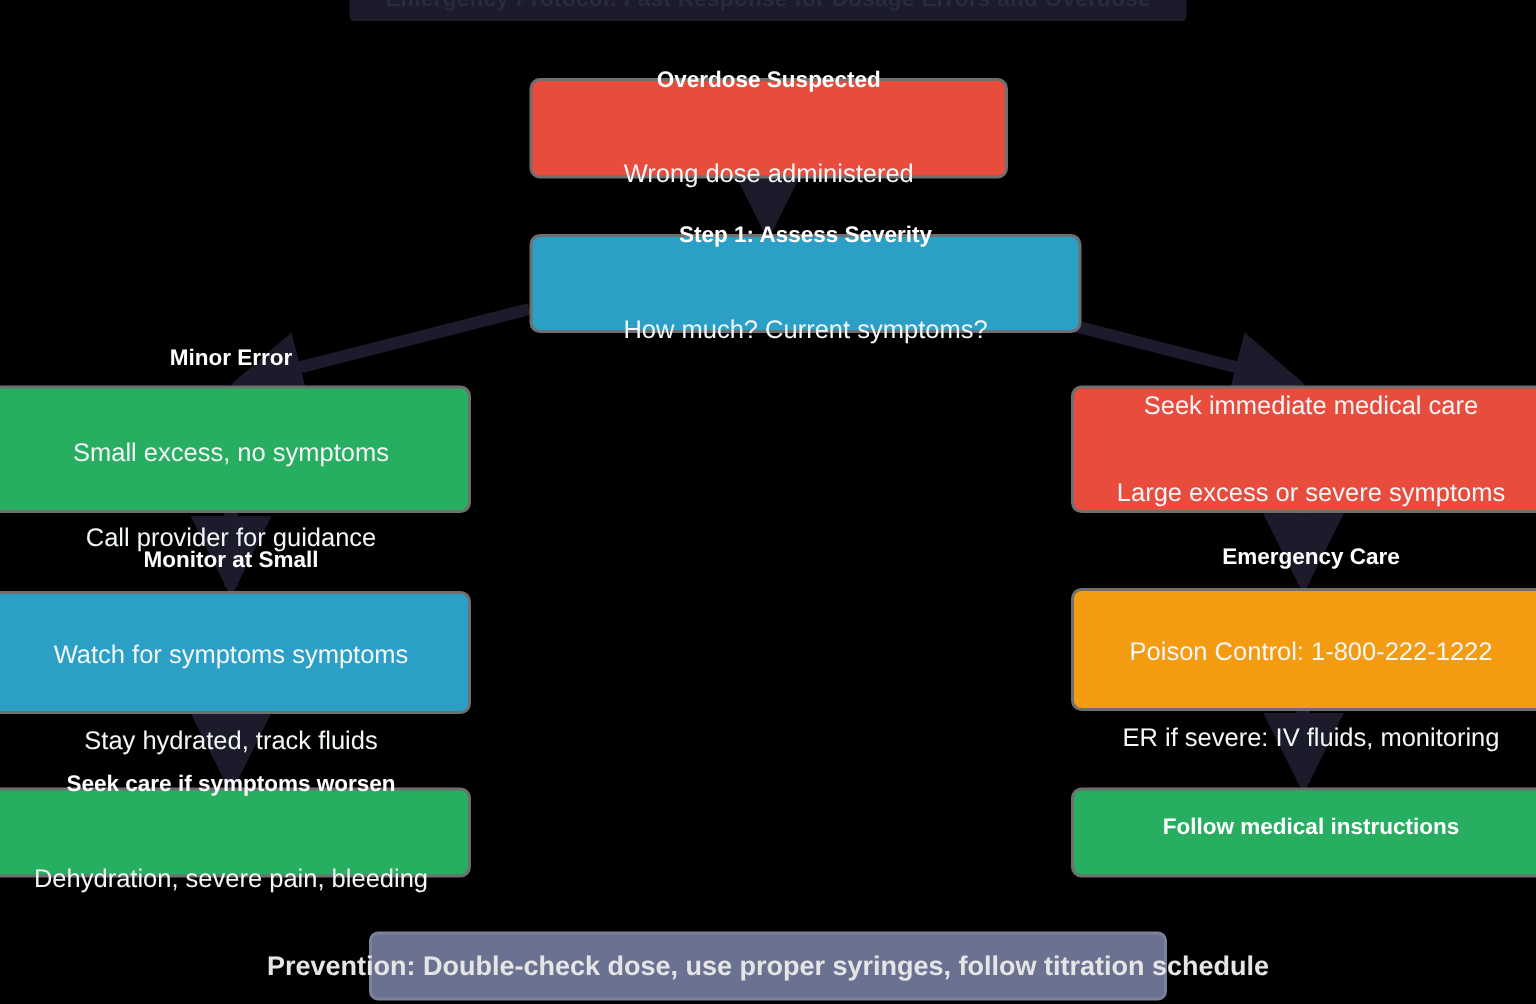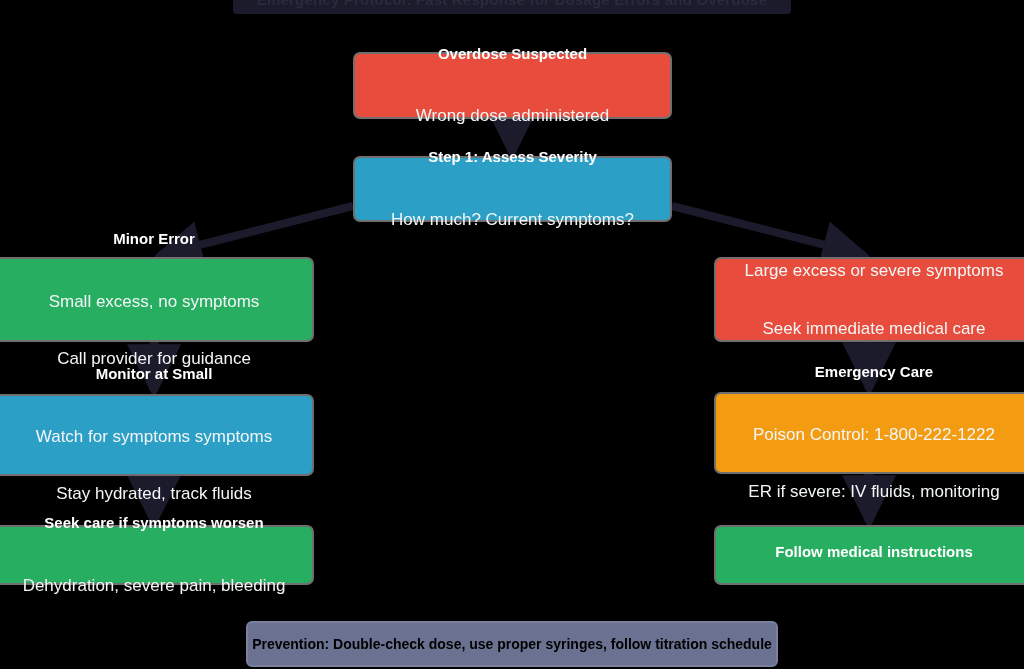--- a/index.html
+++ b/index.html
@@ -103,29 +103,29 @@
     background: #6b7291;
     border: 2px solid #7b819c;
     border-radius: 6px;
     z-index: 2;
     display: flex;
     align-items: center;
     justify-content: center;
     box-sizing: border-box;
   }
   #prevention .p-text {
-    font-size: 14px;
+    font-size: 18px;
     font-weight: bold;
-    color: #000000;
+    color: #e5e5e5;
     white-space: nowrap;
   }
 
   
   #node-overdose      { left: 353px; top: 52px;  width: 319px; height: 67px; }
-  #node-assess        { left: 353px; top: 156px; width: 319px; height: 66px; }
+  #node-assess        { left: 353px; top: 156px; width: 368px; height: 66px; }
   #node-minor         { left: -6px;  top: 257px; width: 320px; height: 85px; }
   #node-significant   { left: 714px; top: 257px; width: 320px; height: 85px; }
   #node-monitor       { left: -6px;  top: 394px; width: 320px; height: 82px; }
   #node-emergency     { left: 714px; top: 392px; width: 320px; height: 82px; }
   #node-seekcare      { left: -6px;  top: 525px; width: 320px; height: 60px; }
   #node-followmed     { left: 714px; top: 525px; width: 320px; height: 60px; }
 </style>
 </head>
 <body>
 
@@ -166,22 +166,22 @@
     <div class="n-line">How much? Current symptoms?</div>
   </div>
 
   <div class="node c-green" id="node-minor">
     <div class="n-title">Minor Error</div>
     <div class="n-line">Small excess, no symptoms</div>
     <div class="n-line">Call provider for guidance</div>
   </div>
 
   <div class="node c-red" id="node-significant">
+    <div class="n-line">Seek immediate medical care</div>
     <div class="n-line">Large excess or severe symptoms</div>
-    <div class="n-line">Seek immediate medical care</div>
   </div>
 
   <div class="node c-blue" id="node-monitor">
     <div class="n-title">Monitor at Small</div>
     <div class="n-line">Watch for symptoms symptoms</div>
     <div class="n-line">Stay hydrated, track fluids</div>
   </div>
 
   <div class="node c-orange" id="node-emergency">
     <div class="n-title">Emergency Care</div>

